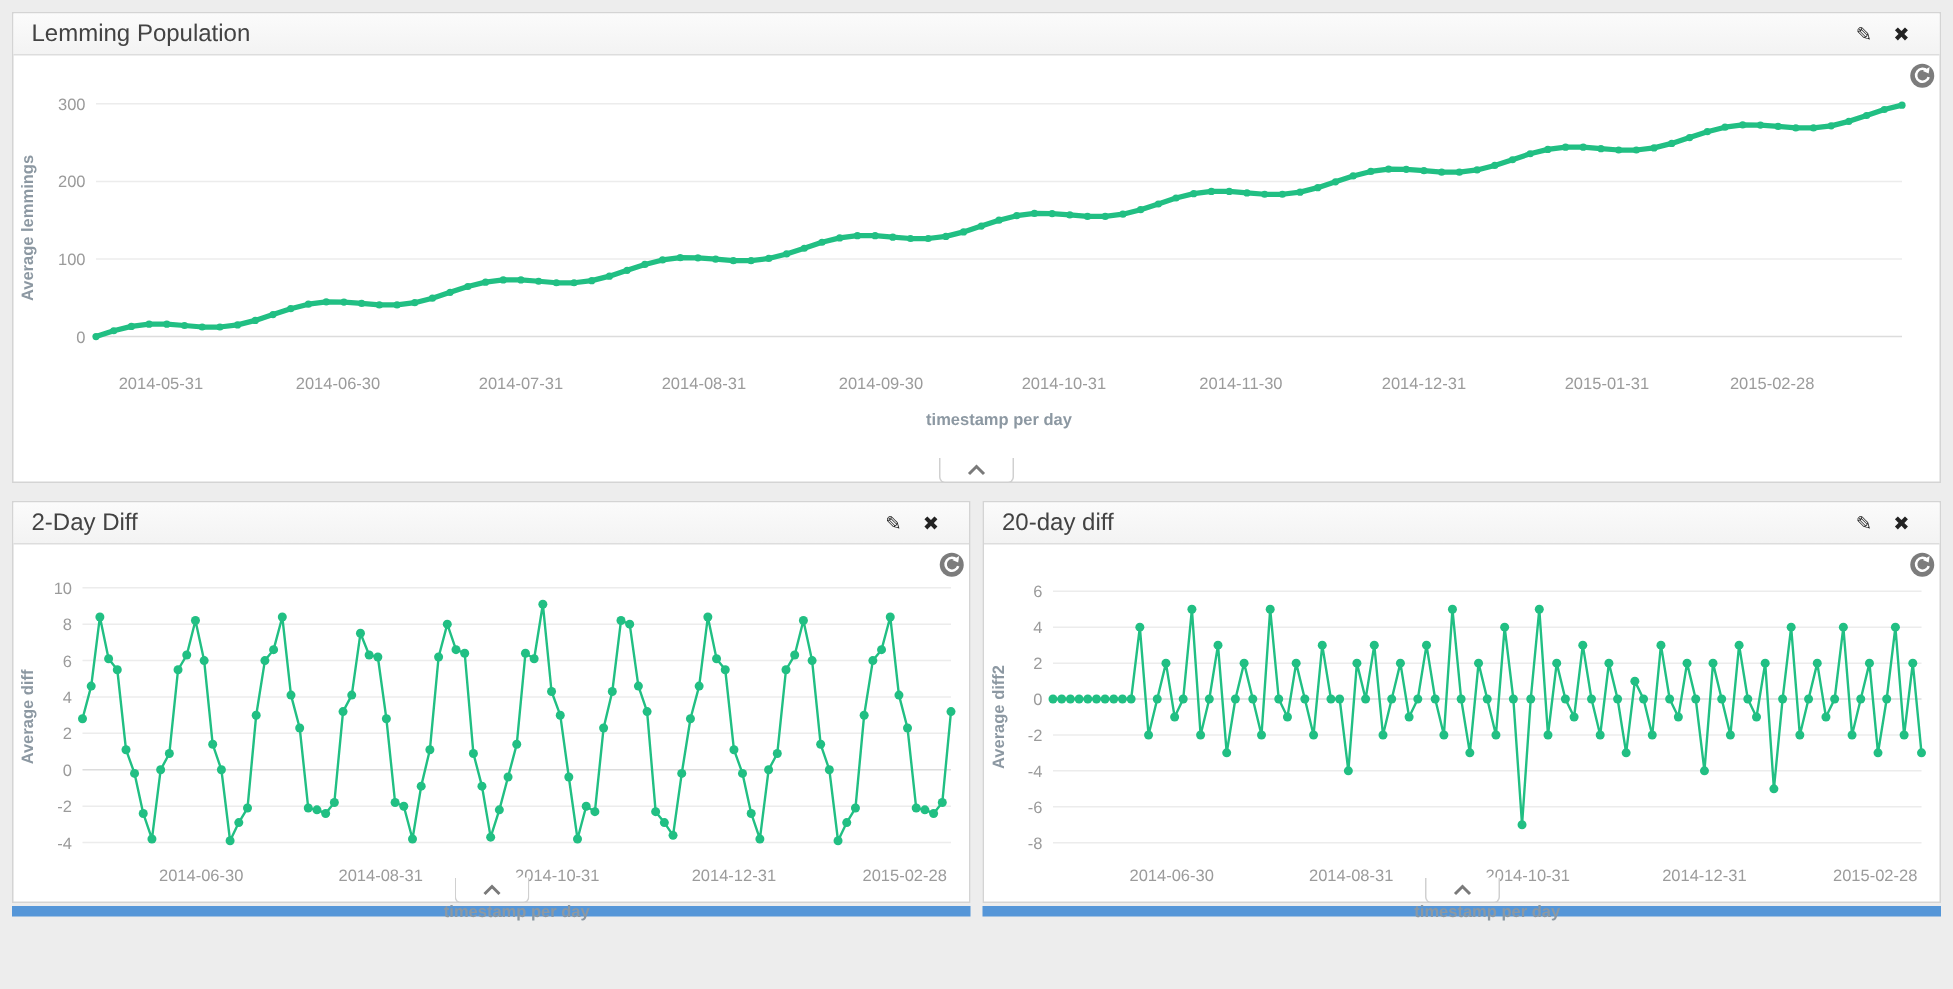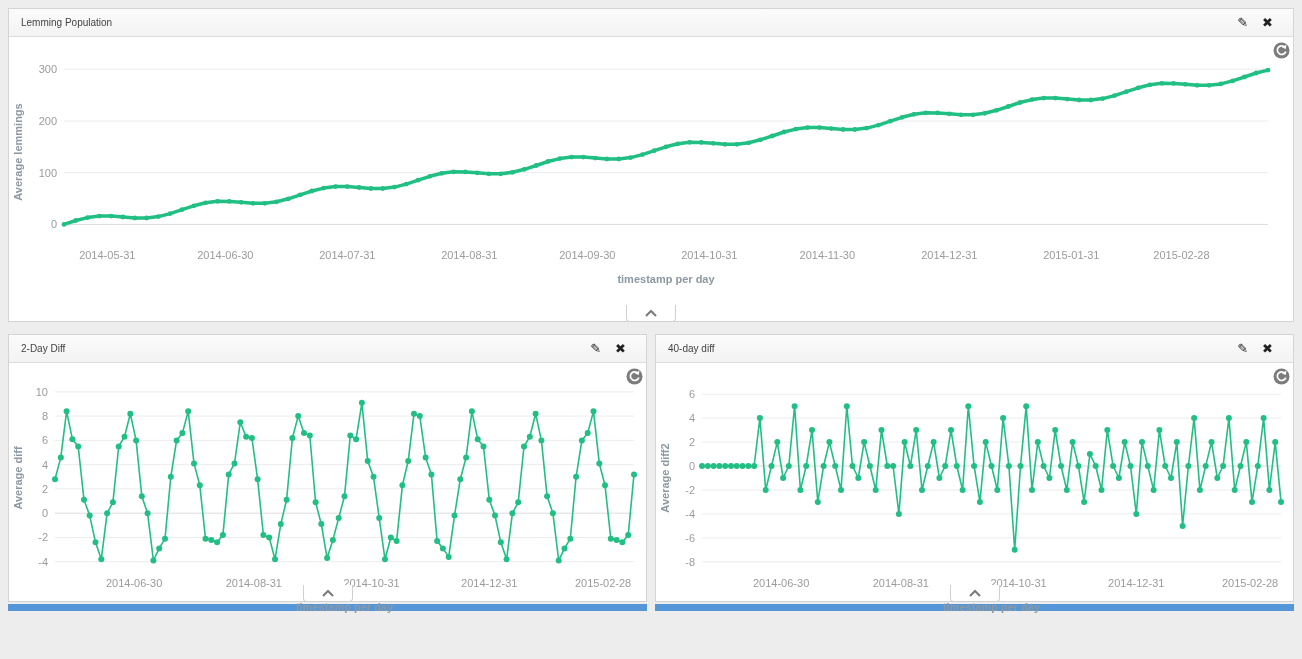--- a/index.html
+++ b/index.html
@@ -20,21 +20,21 @@
   .row { display:flex; gap:8px; }
   .row .panel { flex:1; height:268px; }
   .panel-header {
     height:28px;
     display:flex; align-items:center; justify-content:space-between;
     padding:0 20px 0 12px;
     background:linear-gradient(#fbfbfb,#f3f3f3);
     border-bottom:1px solid #ddd;
     box-sizing:border-box;
   }
-  .panel-title { font-size:10px; color:#434343; }
+  .panel-title { font-size:16px; color:#434343; }
   .panel-icons { display:flex; gap:14px; align-items:center; }
   .icon-btn { font-size:13px; color:#222; cursor:pointer; line-height:1; user-select:none; }
   .chart-wrap { position:absolute; top:28px; left:0; right:0; bottom:0; }
   .chart { width:100%; height:100%; }
   .history-btn {
     position:absolute; top:5px; right:3px;
     width:17px; height:17px; cursor:pointer;
   }
   .collapse-tab {
     position:absolute; bottom:-1px; left:50%; transform:translateX(-50%);
@@ -352,21 +352,21 @@
         <div class="collapse-tab">
           <svg width="14" height="9">
             <polyline points="2,7 7,2 12,7" fill="none" stroke="#7a7a7a" stroke-width="2"></polyline>
           </svg>
         </div>
       </div>
     </div>
 
     <div class="panel">
       <div class="panel-header">
-        <span class="panel-title">40-day diff</span>
+        <span class="panel-title">20-day diff</span>
         <span class="panel-icons">
           <span class="icon-btn">✎</span>
           <span class="icon-btn">✖</span>
         </span>
       </div>
       <div class="chart-wrap">
         <div class="chart"><svg width="637" height="286">
               <line x1="46" x2="625" y1="198.8" y2="198.8" stroke="#ececec"></line>
               <text x="39" y="202.81578947368422" text-anchor="end" fill="#9b9b9b" font-size="11" font-family="&quot;Liberation Sans&quot;, sans-serif">-8</text>
               <line x1="46" x2="625" y1="174.9" y2="174.9" stroke="#ececec"></line>

